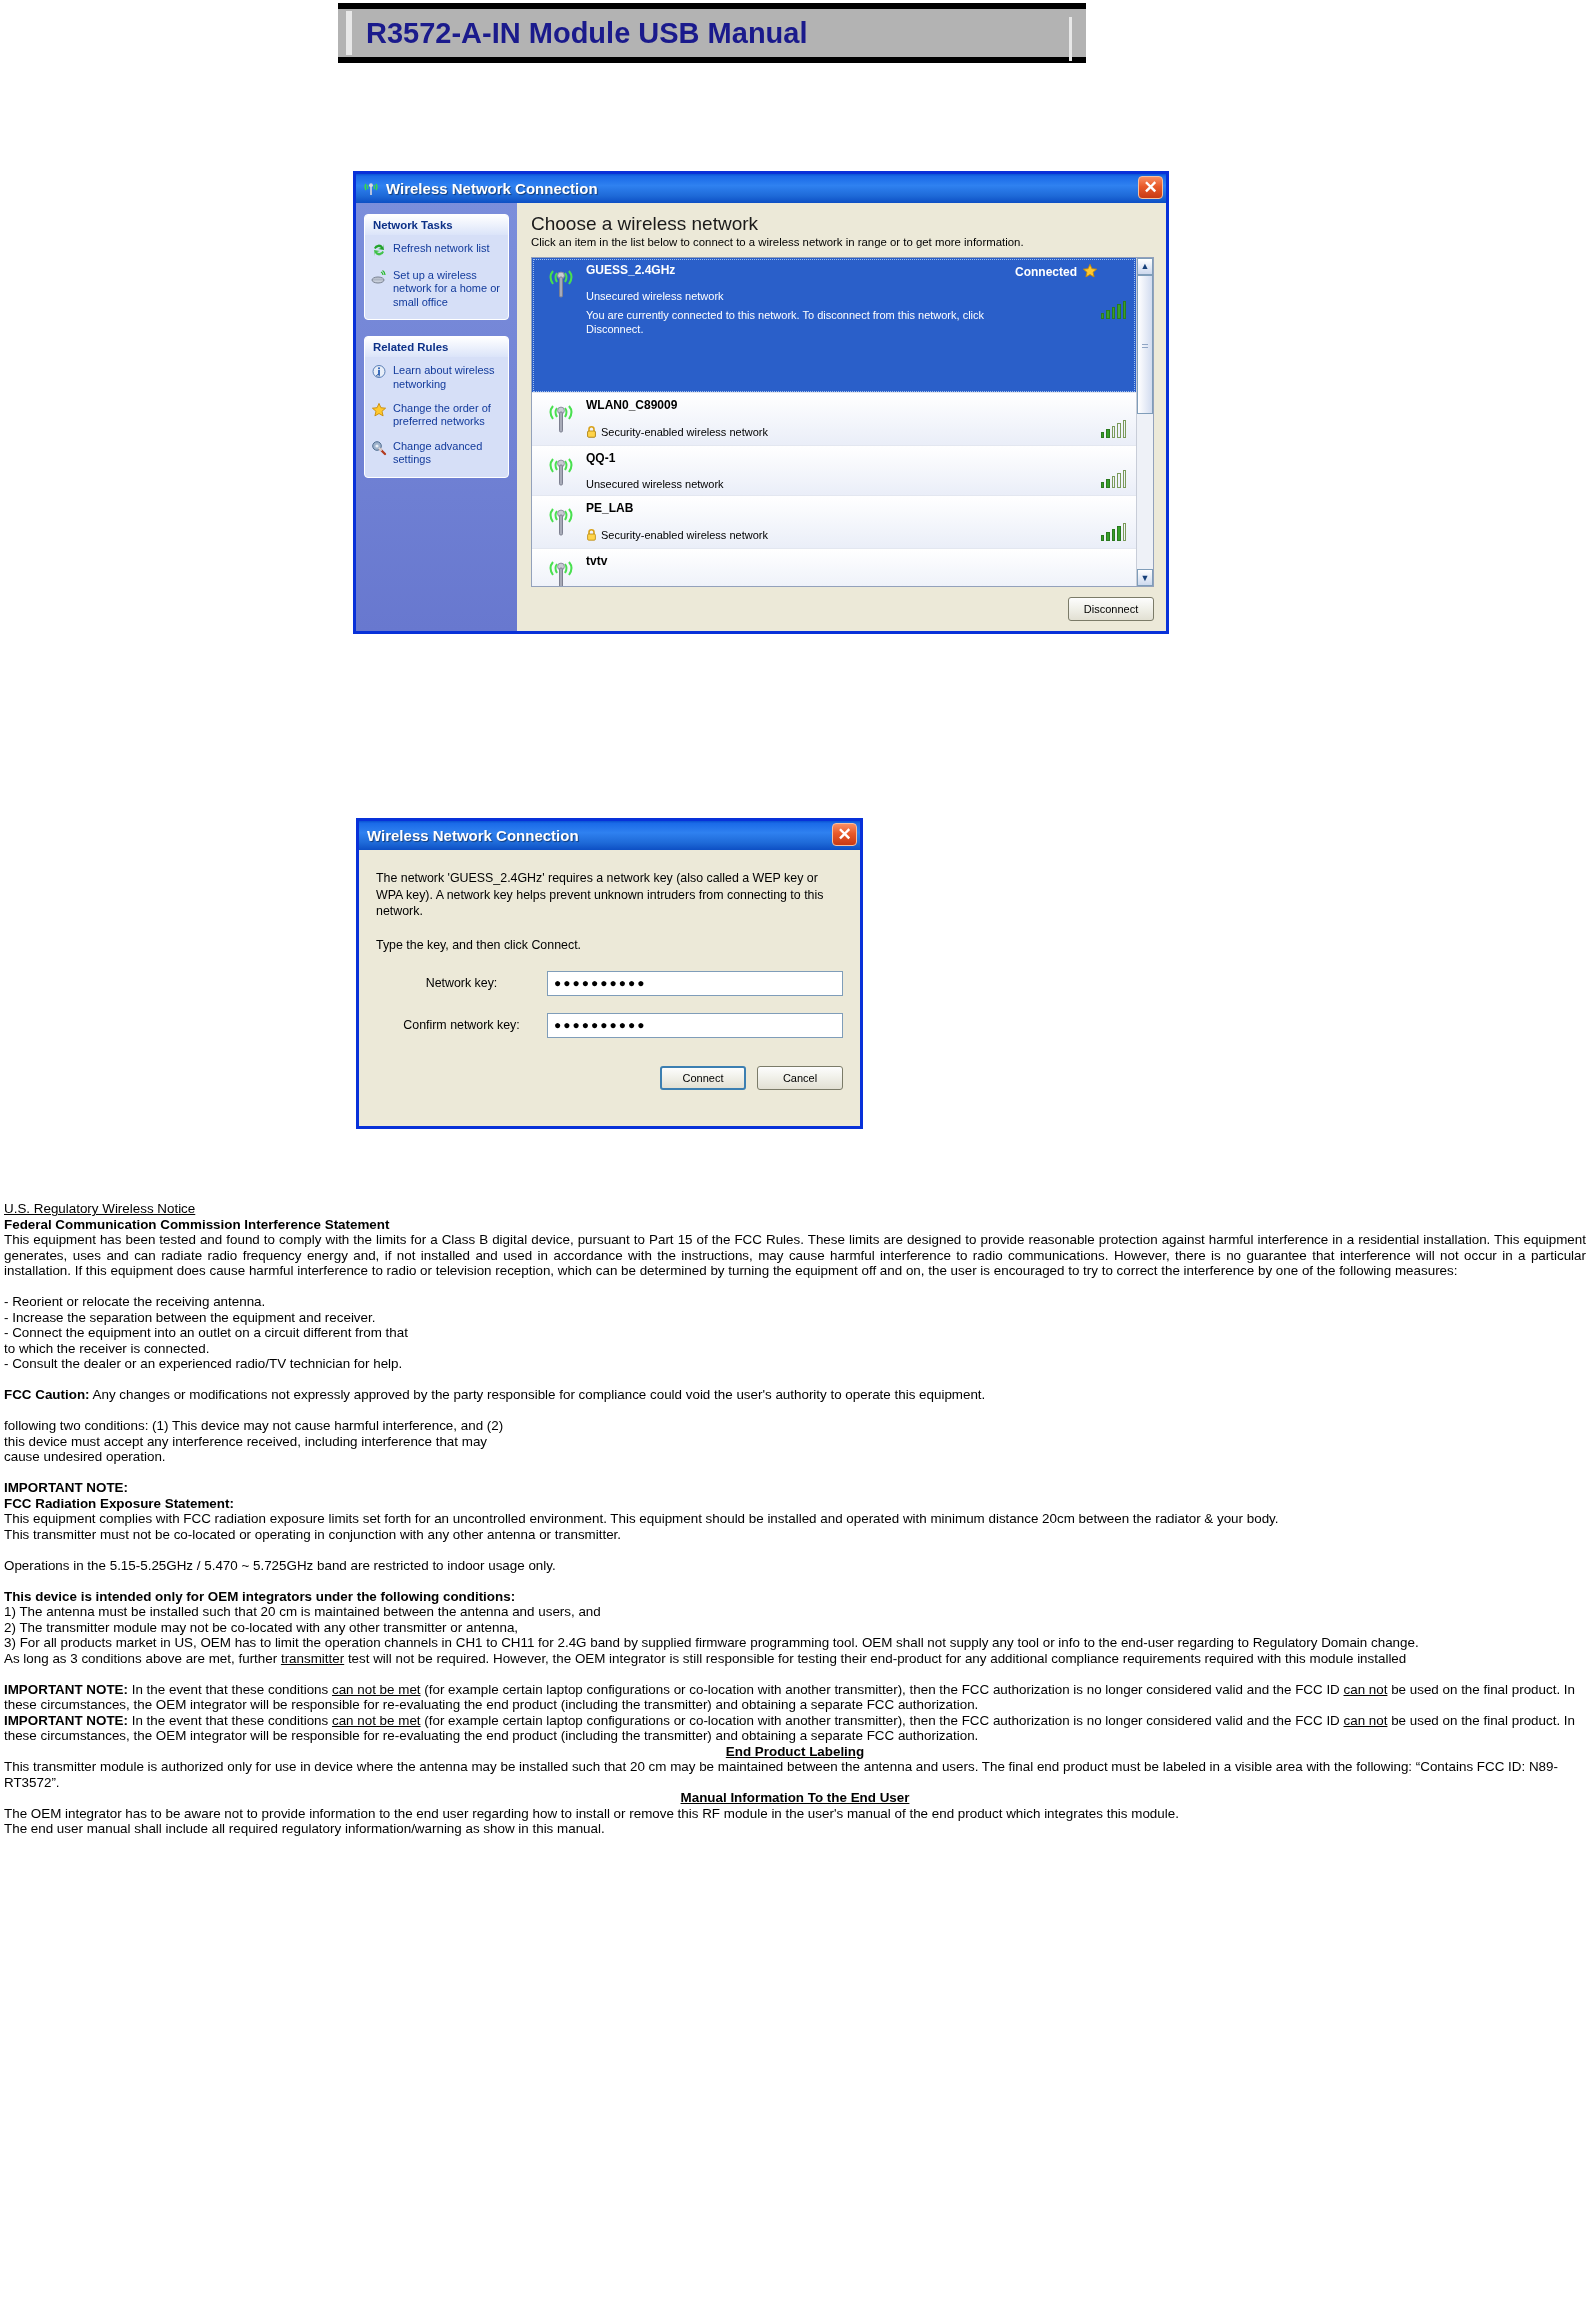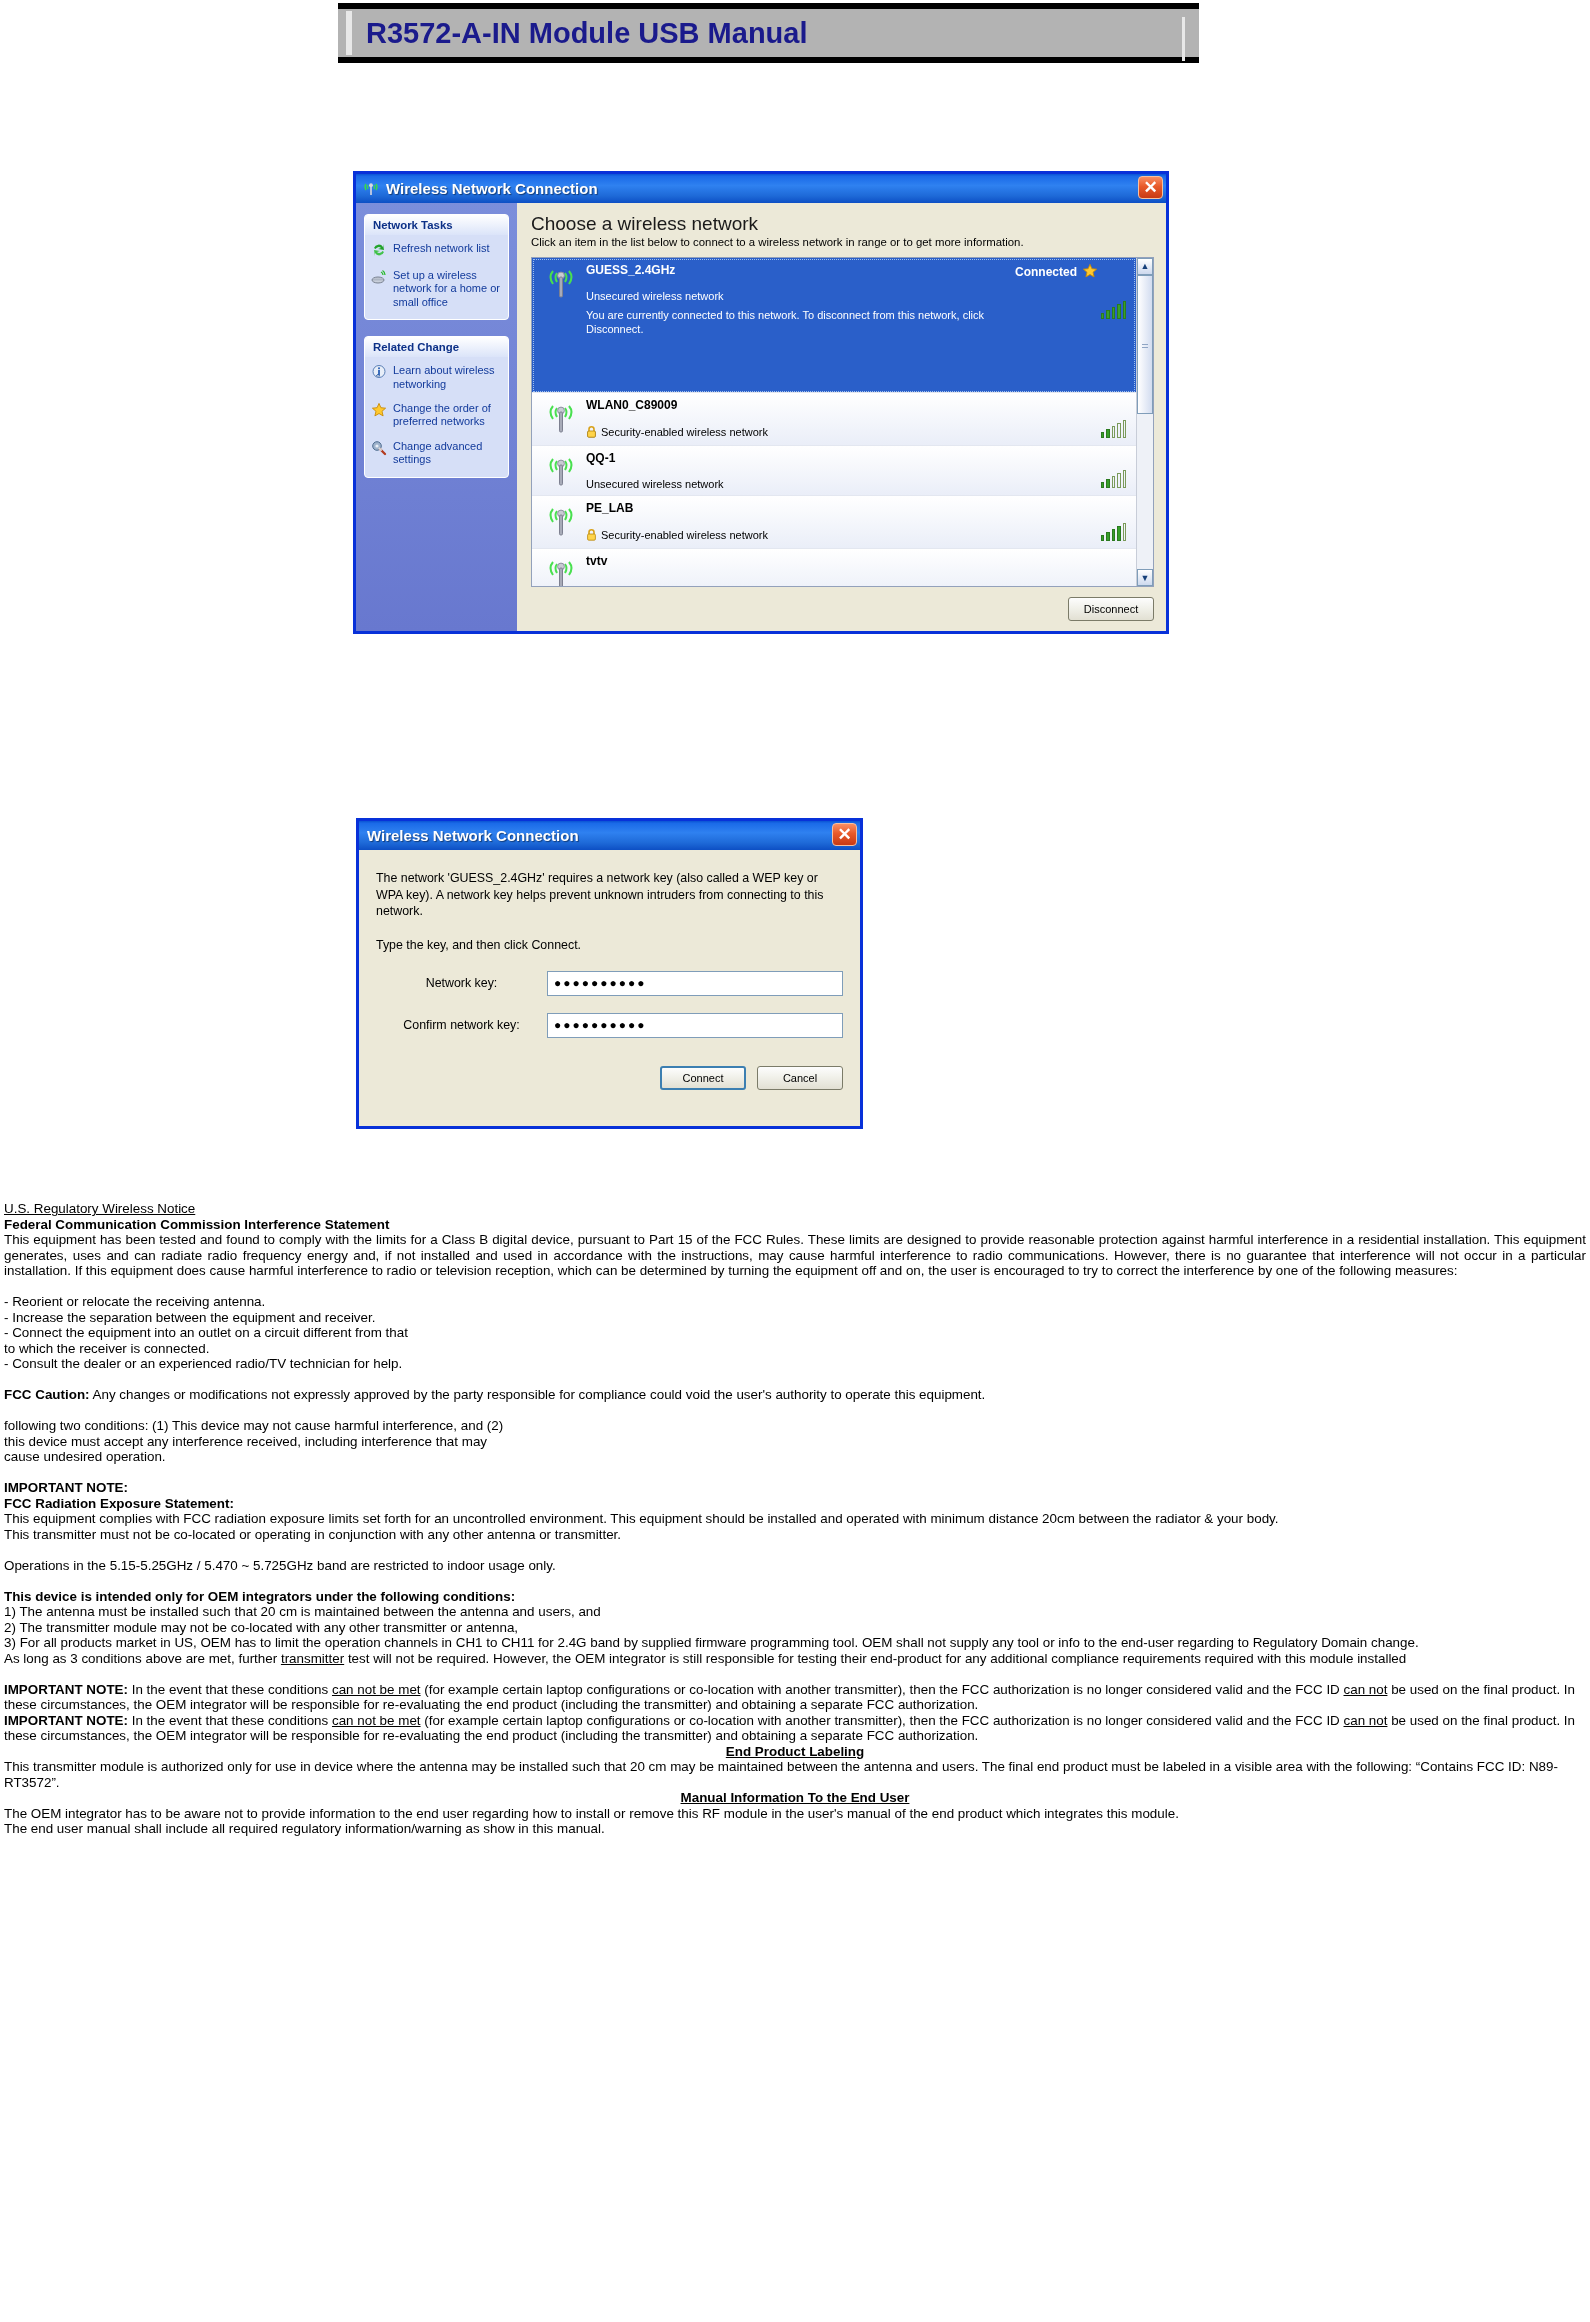--- a/index.html
+++ b/index.html
@@ -8,21 +8,21 @@
     width:1590px; height:2322px;
     background:#ffffff;
     font-family:"Liberation Sans", sans-serif;
     color:#000;
     position:relative;
     overflow:hidden;
   }
 
   
   .header-banner{
-    position:absolute; left:338px; top:3px; width:861px; height:60px;
+    position:absolute; left:338px; top:3px; width:748px; height:60px;
     background:#b3b3b3;
     border-top:6px solid #000; border-bottom:6px solid #000;
     display:flex; align-items:center;
   }
   .header-banner .sidebar-line{
     width:6px; height:44px; background:#e8e8e8; margin-left:8px; flex:none;
   }
   .header-title{
     font-size:29px; font-weight:bold; color:#1a1a8c;
     letter-spacing:0px; margin-left:14px; white-space:nowrap;
@@ -229,21 +229,21 @@
                 <ellipse cx="7" cy="11" rx="6" ry="3" fill="#c9cfdb" stroke="#77808f"></ellipse>
                 <rect x="2" y="9.5" width="10" height="2" fill="#aeb6c4"></rect>
               </svg>
             </span>
             <span>Set up a wireless network for a home or small office</span>
           </div>
         </div>
       </div>
 
       <div class="task-group">
-        <div class="task-group-head">Related Change</div>
+        <div class="task-group-head">Related Rules</div>
         <div class="task-list">
           <div class="task-item">
             <span class="task-ico">
               <svg width="16" height="16" viewBox="0 0 16 16">
                 <circle cx="8" cy="7.5" r="6" fill="#e8eef8" stroke="#5a7fb5"></circle>
                 <path d="M5 12 L7 10 L9 12 Z" fill="#e8eef8" stroke="#5a7fb5"></path>
                 <rect x="7.1" y="6" width="1.8" height="5" fill="#2a5fb5"></rect>
                 <rect x="7.1" y="3.4" width="1.8" height="1.8" fill="#2a5fb5"></rect>
               </svg>
             </span>

